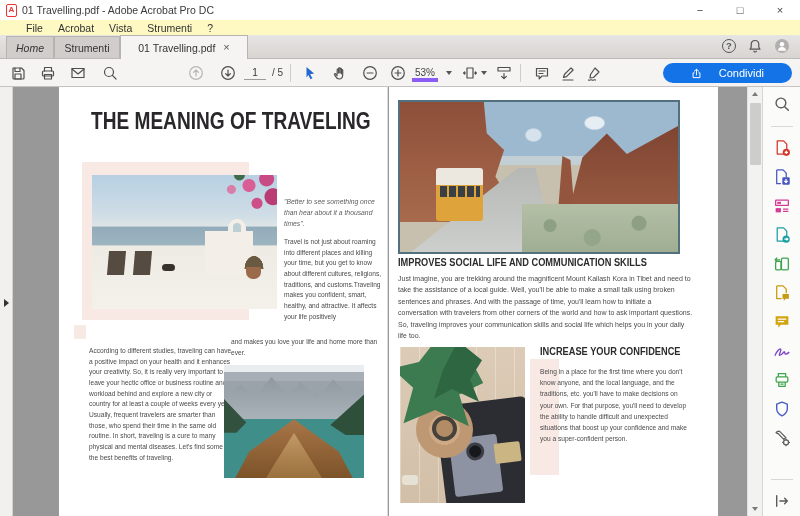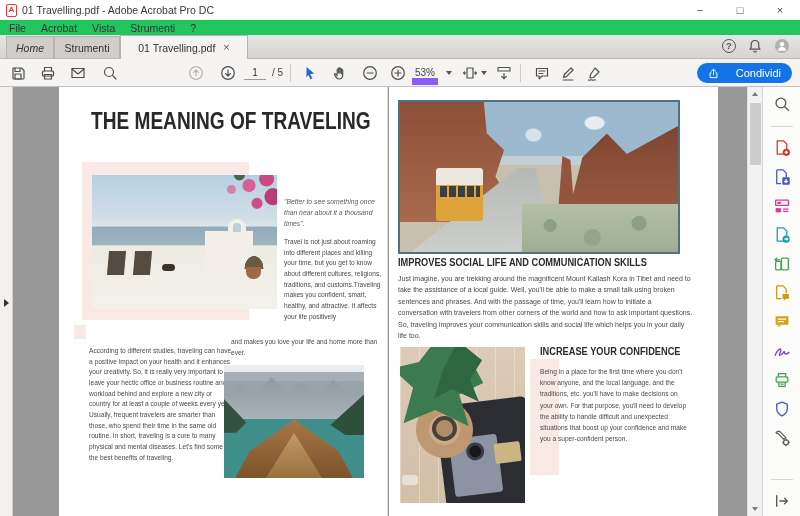--- a/index.html
+++ b/index.html
@@ -7,43 +7,43 @@
   #window { width:800px; height:516px; display:flex; flex-direction:column; background:#fff; overflow:hidden; }
 
   
   .titlebar { height:20px; background:#fff; display:flex; align-items:center; padding-left:6px; font-size:10.5px; color:#3a3a3a; flex:0 0 auto; }
   .acrobat-logo { width:11px; height:13px; border:1px solid #e33; border-radius:2px; margin-right:5px; display:flex; align-items:center; justify-content:center; }
   .acrobat-logo span { color:#e33; font-size:8px; font-weight:bold; line-height:1; }
   .win-controls { margin-left:auto; display:flex; height:100%; }
   .win-btn { width:40px; text-align:center; font-size:11px; color:#444; line-height:20px; }
 
   
-  .menubar { height:15px; background:#22c55e; display:flex; align-items:center; gap:15px; padding-left:9px; font-size:10.5px; color:#333; flex:0 0 auto; }
+  .menubar { height:15px; background:#fef9c3; display:flex; align-items:center; gap:15px; padding-left:26px; font-size:10.5px; color:#333; flex:0 0 auto; }
 
   
   .tabbar { height:24px; background:linear-gradient(#e7e5e3,#d7d4d1); border-bottom:1px solid #bcb9b6; display:flex; align-items:flex-end; position:relative; flex:0 0 auto; }
   .tab { height:22px; font-size:10.5px; color:#333; display:flex; align-items:center; justify-content:center; border:1px solid #b6b3b0; border-bottom:none; background:#d0cdca; }
   .tab.home { width:48px; margin-left:6px;font-style:italic; }
   .tab.tools { width:66px;justify-content:center; }
   .tab.active { width:128px; background:#f5f4f3; height:24px; margin-bottom:-1px; z-index:2; gap:8px; }
   .tab-close { color:#555; font-size:11px; line-height:1; }
   .tabbar-right { position:absolute; right:10px; top:3px; display:flex; align-items:center; gap:11px; }
   .help-circle { width:14px; height:14px; border:1.2px solid #555; border-radius:50%; font-size:9.5px; color:#555; text-align:center; line-height:12px; font-weight:bold; }
 
   
   .toolbar { height:28px; background:#f5f4f3; border-bottom:1px solid #c5c3c1; position:relative; flex:0 0 auto; }
   .tb { position:absolute; top:6px; width:16px; height:16px; }
   .tb svg, .icon16 { width:16px; height:16px; display:block; }
   svg.tool { stroke:#4f4f4f; fill:none; stroke-width:1.2; stroke-linecap:round; stroke-linejoin:round; }
   .sep { position:absolute; top:5px; width:1px; height:18px; background:#cfcdcb; }
   .page-num { position:absolute; left:244px; top:6px; width:22px; height:15px; border:none; border-bottom:1px solid #9a9a9a; background:transparent; text-align:center; font-size:10px; color:#333; font-family:"Liberation Sans",sans-serif; }
   .page-total { position:absolute; left:272px; top:8px; font-size:10px; color:#444; }
-  .zoom-text { position:absolute; left:412px; top:8px; font-size:10px; color:#444; width:26px; text-align:center; border-bottom:7px solid #8b5cf6; }
+  .zoom-text { position:absolute; left:412px; top:8px; font-size:10px; color:#444; width:26px; text-align:center; border-bottom:4px solid #8b5cf6; }
   .caret { position:absolute; width:0; height:0; border-left:3.5px solid transparent; border-right:3.5px solid transparent; border-top:4px solid #555; }
-  .share-btn { position:absolute; right:8px; top:4px; height:20px; border-radius:10px; background:#1473e6; color:#fff; font-size:11px; display:flex; align-items:center; gap:17px; padding:0 11px; border:none; font-family:"Liberation Sans",sans-serif; }
+  .share-btn { position:absolute; right:8px; top:4px; height:20px; border-radius:10px; background:#1473e6; color:#fff; font-size:11px; display:flex; align-items:center; gap:17px; padding:0 28px; border:none; font-family:"Liberation Sans",sans-serif; }
   .share-btn svg { width:11px; height:11px; stroke:#fff; fill:none; stroke-width:1.4; stroke-linecap:round; stroke-linejoin:round; }
 
   
   .main { flex:1; display:flex; min-height:0; }
   .left-strip { width:13px; background:#f1f0ef; border-right:1px solid #d3d1cf; position:relative; flex:0 0 auto; }
   .strip-arrow { position:absolute; top:212px; left:4px; width:0; height:0; border-top:4px solid transparent; border-bottom:4px solid transparent; border-left:5px solid #333; }
   .doc-area { flex:1; background:#989898; position:relative; overflow:hidden; }
   .page { position:absolute; top:0; height:436px; background:#fff; overflow:hidden; }
   .page-l { left:46px; width:329px; border-right:1px solid #dcdcdc; }
   .page-r { left:376px; width:329px; }

